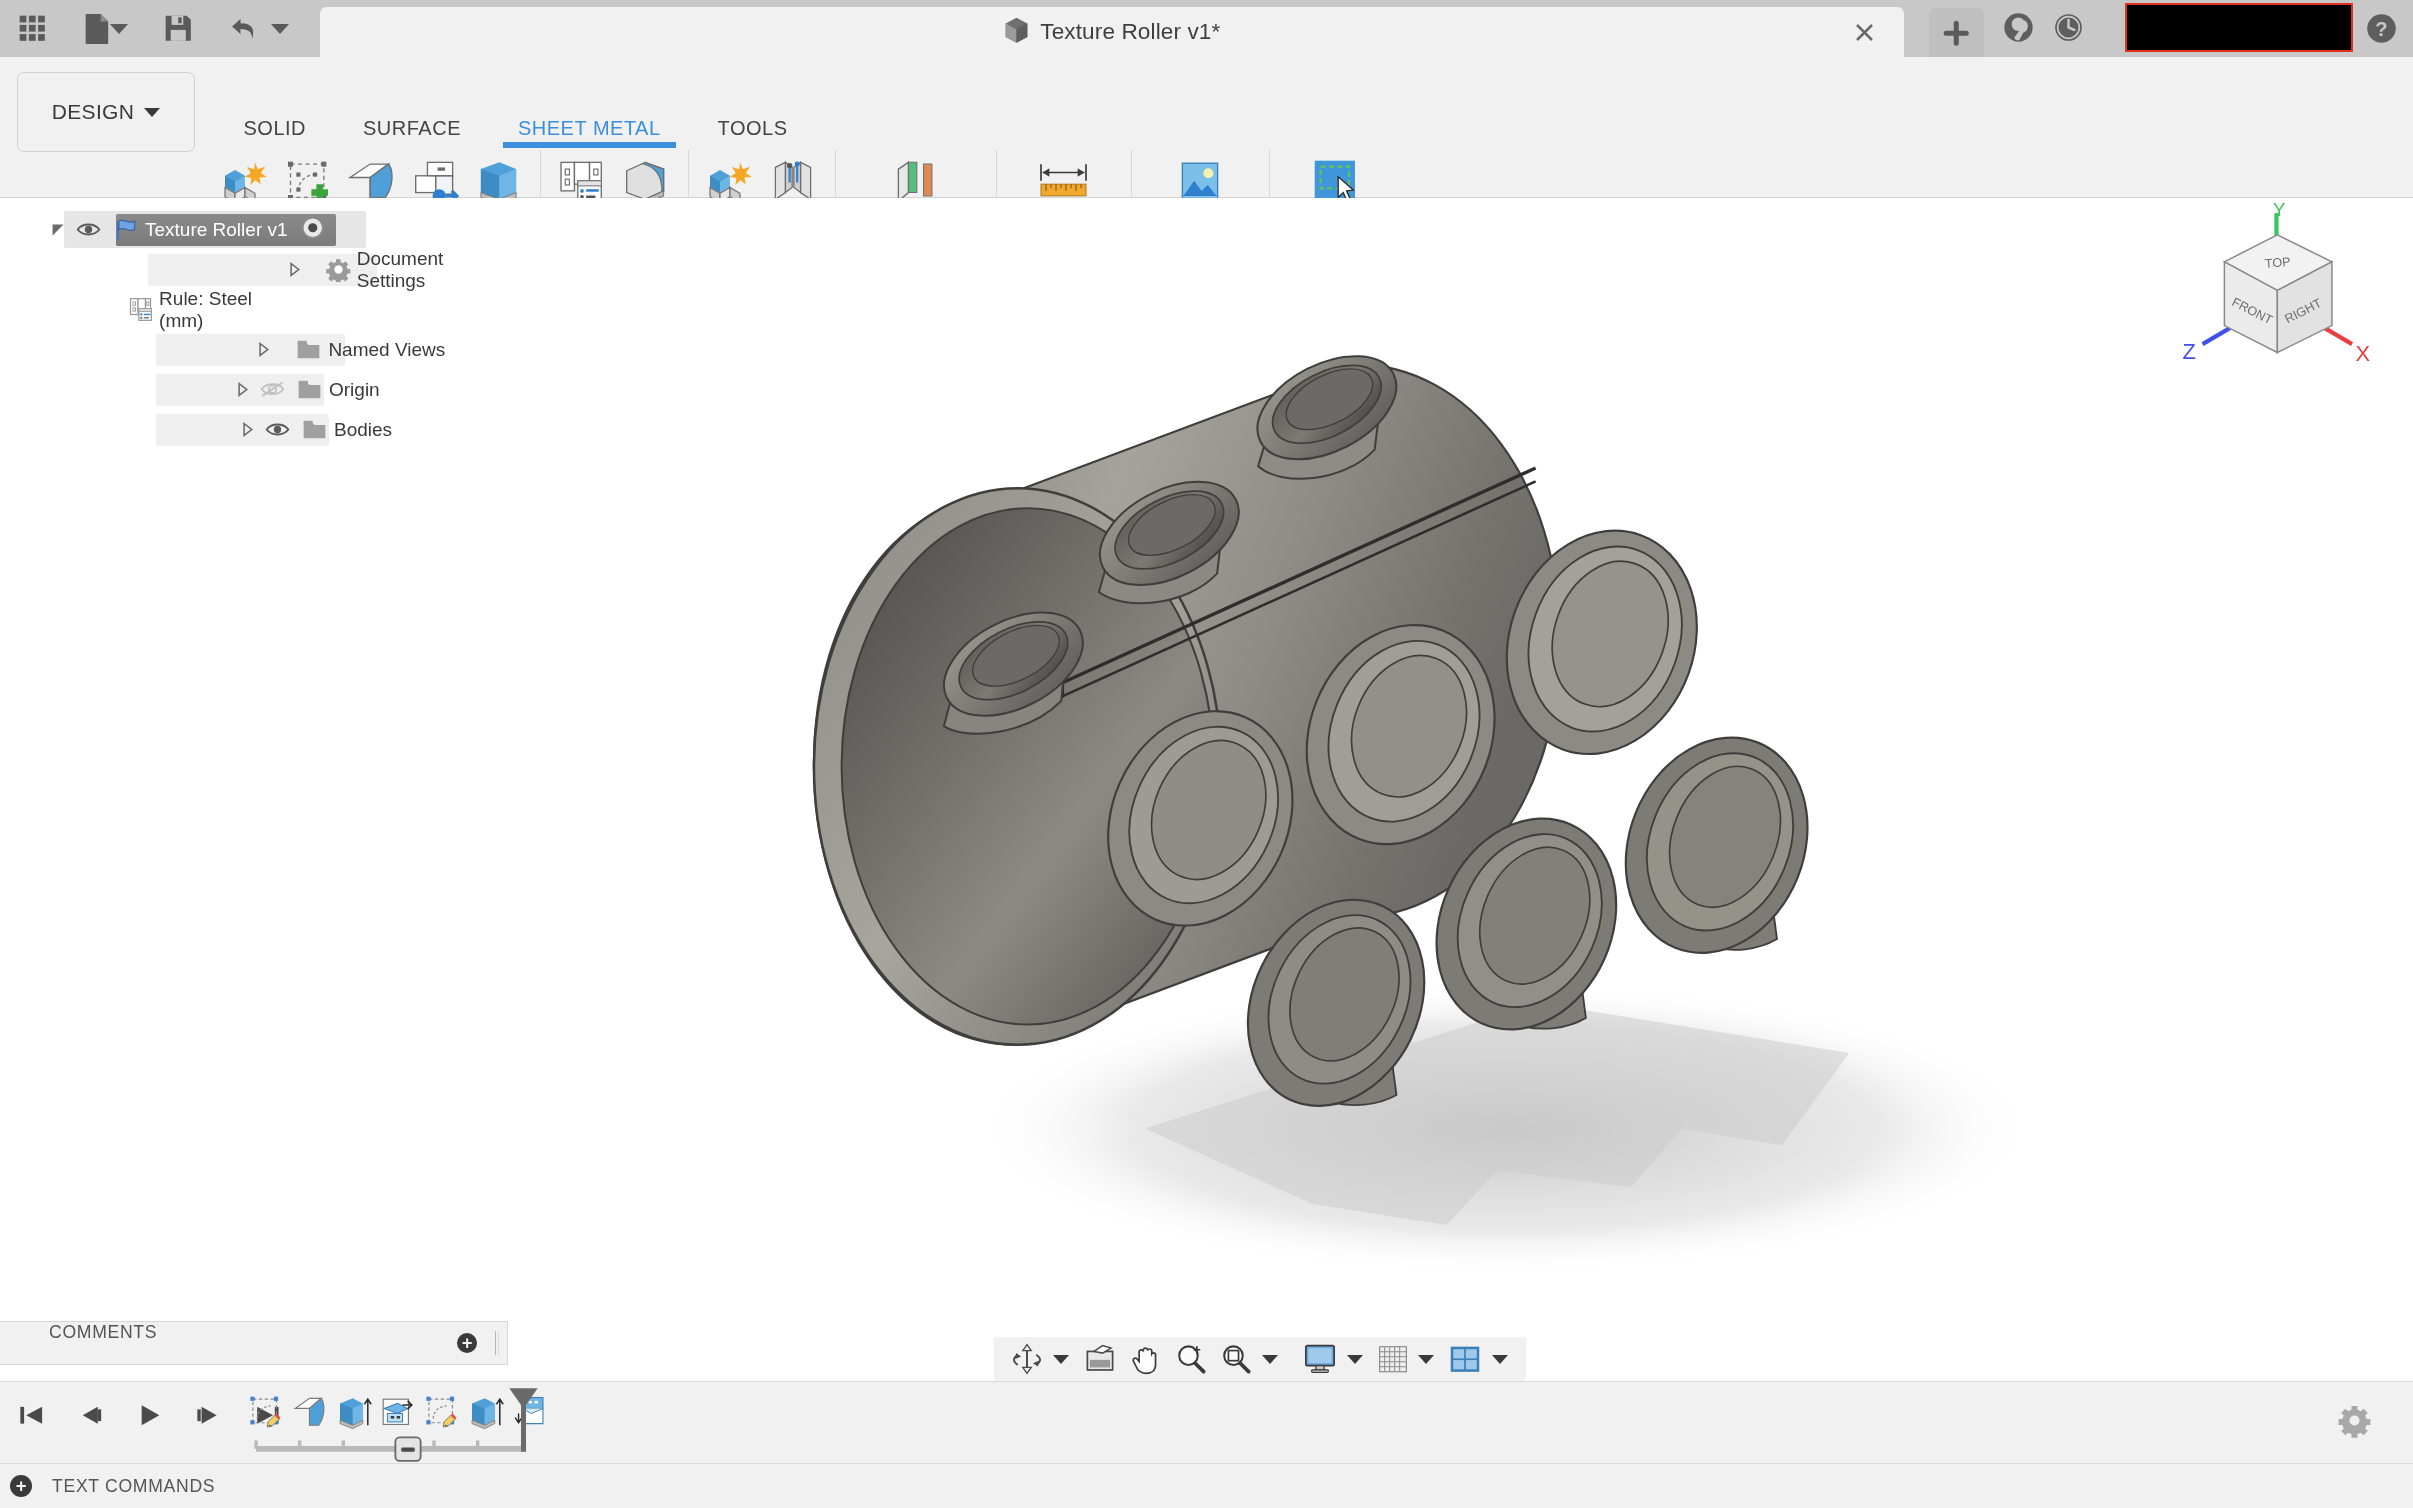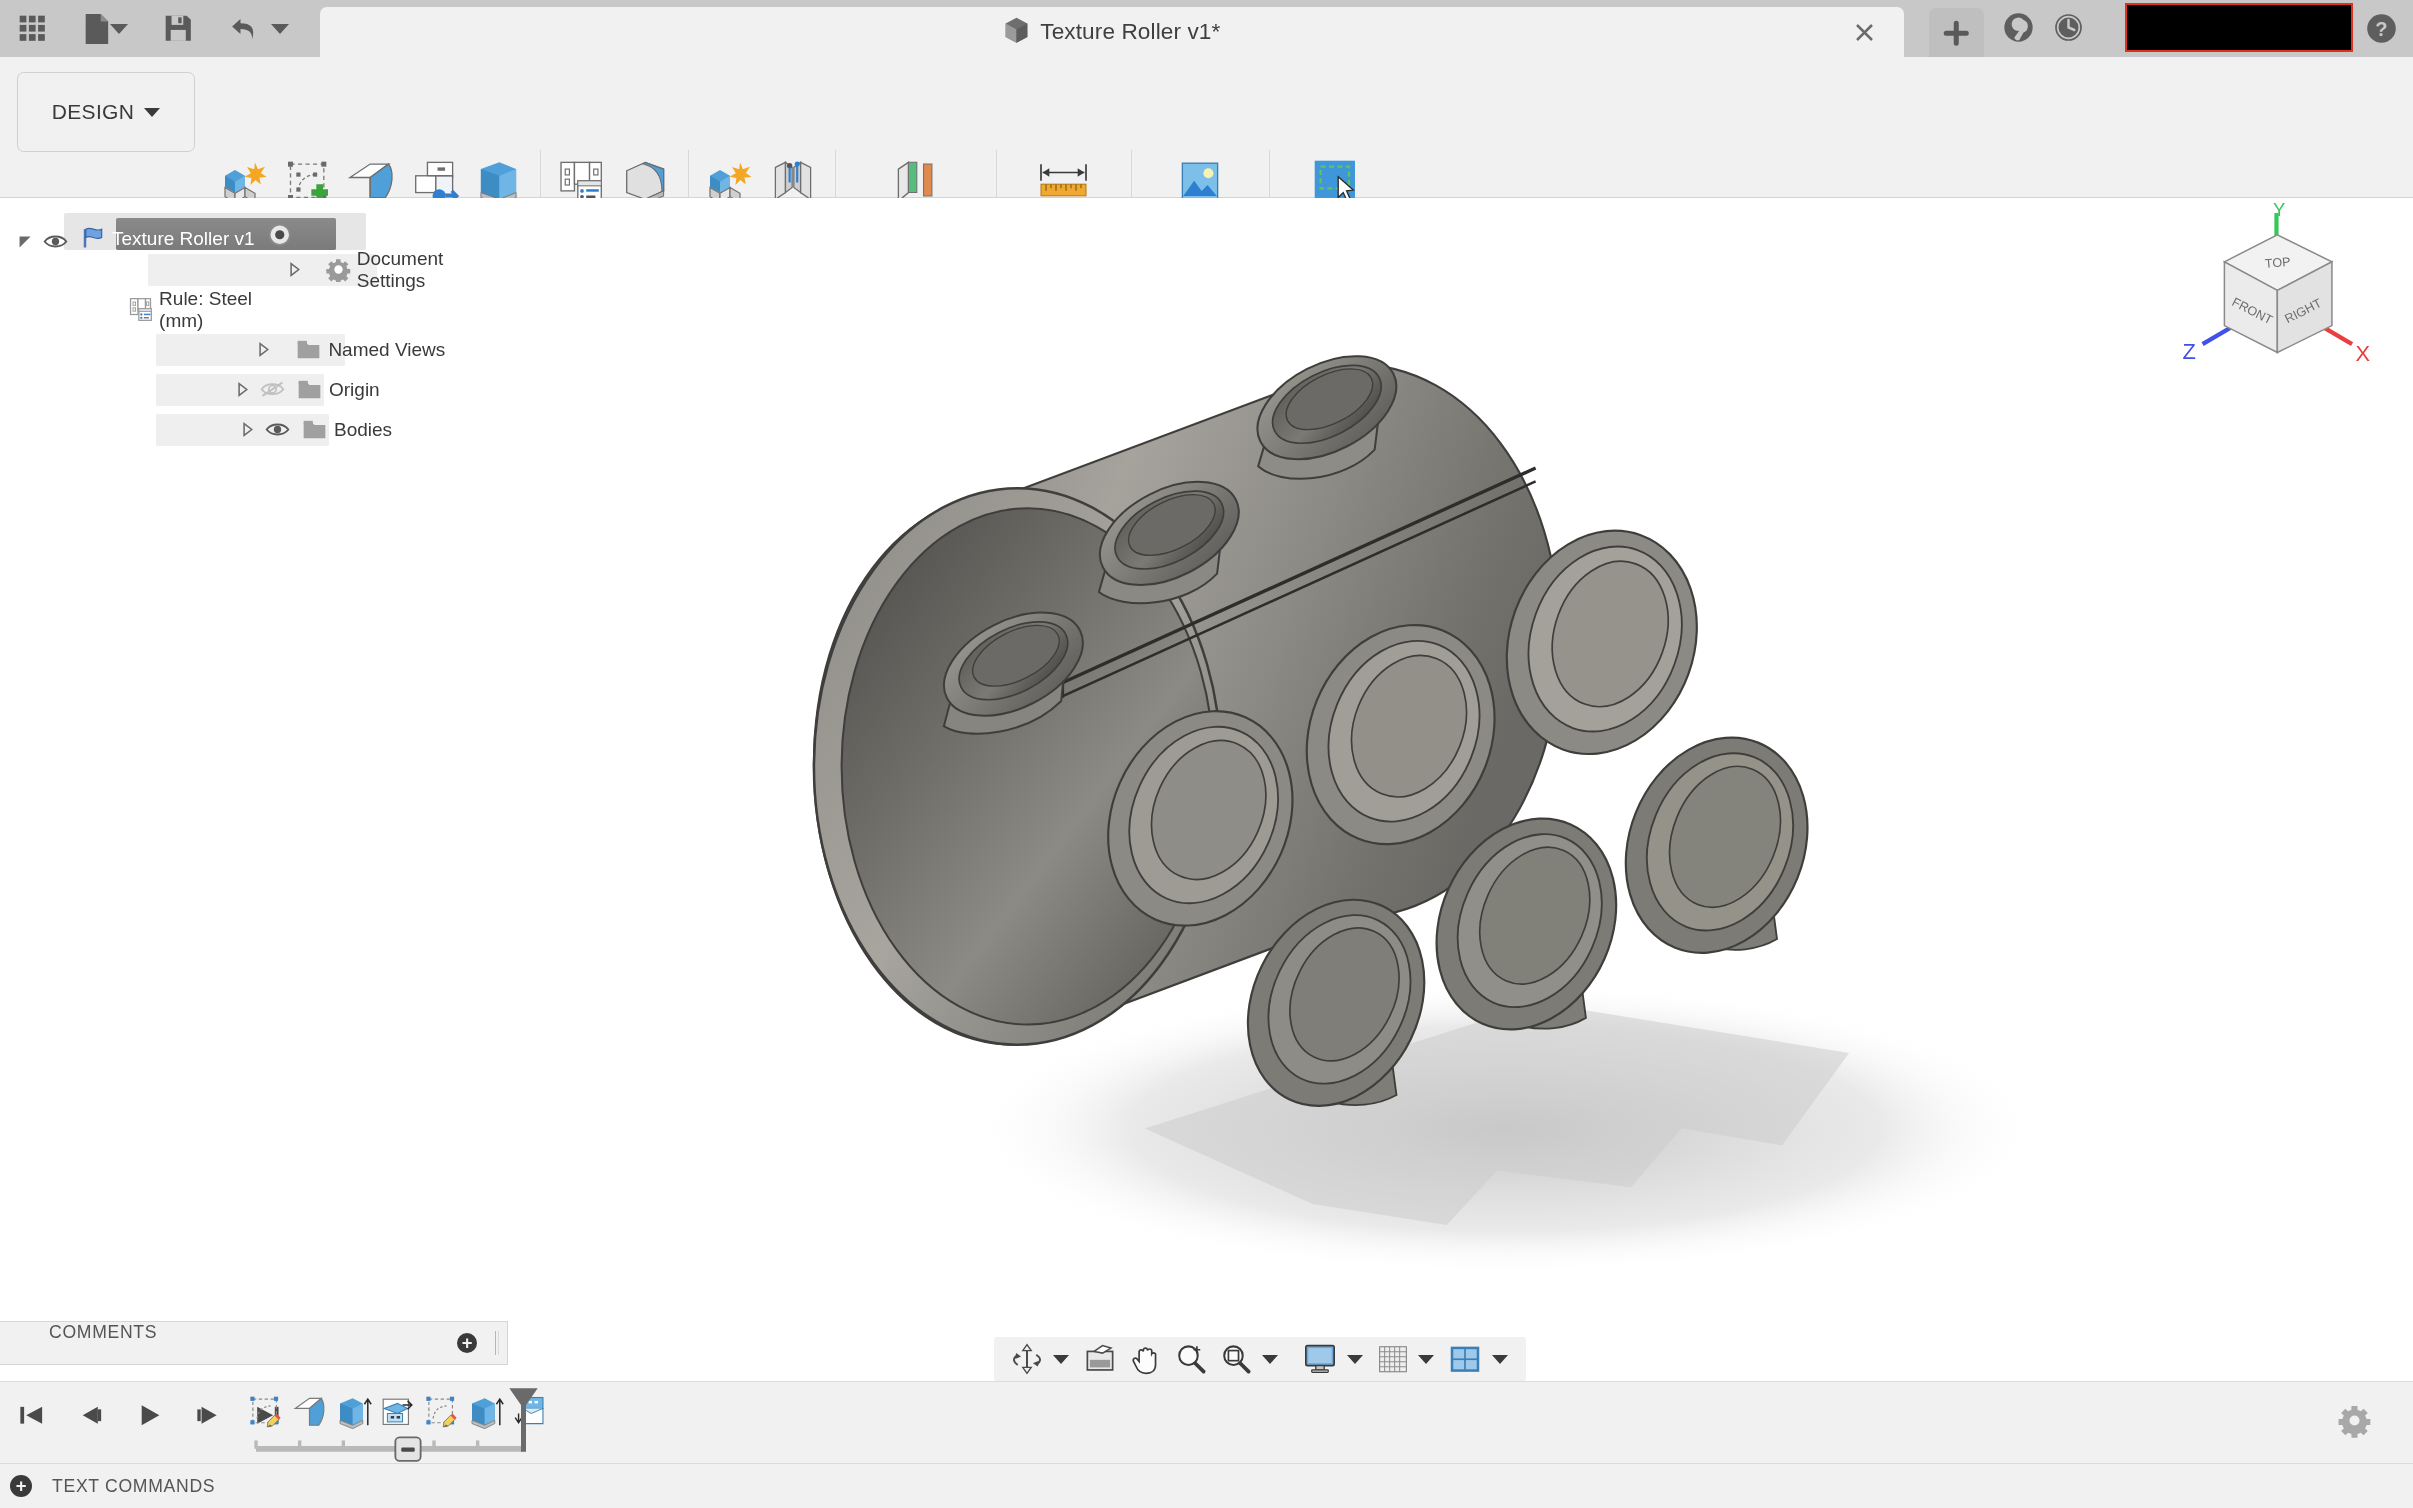--- a/index.html
+++ b/index.html
@@ -363,20 +363,26 @@
   </svg>
 </div>
 
 <div class="ribbon">
 
   <div class="design-btn">
     <span>DESIGN</span>
     <span class="caret-tiny" style="border-top-width:9.2px;border-left-width:8.4px;border-right-width:8.4px;"></span>
   </div>
 
+  <div class="tabs-row">
+    <div class="rtab">SOLID</div>
+    <div class="rtab">SURFACE</div>
+    <div class="rtab active">SHEET METAL</div>
+    <div class="rtab">TOOLS</div>
+  </div>
 
   <div class="groups">
 
     <div class="grp">
       <div class="grp-icons">
         <div class="ricon">
           <svg width="50" height="47" viewBox="0 0 60 56">
             <path d="M6 20 L18 13 L30 20 L30 33 L18 40 L6 33 Z" fill="#4f9fd8"></path>
             <path d="M6 20 L18 27 L18 40 L6 33 Z" fill="#3d8cc4"></path>
             <path d="M18 27 L30 20 L30 33 L18 40 Z" fill="#6fb5e5"></path>
@@ -739,21 +745,21 @@
       <text x="91" y="133" font-size="15" fill="#6d6d6d" text-anchor="middle" font-family="Liberation Sans, sans-serif" transform="rotate(27 91 133)">FRONT</text>
       <text x="156" y="133" font-size="15" fill="#6d6d6d" text-anchor="middle" font-family="Liberation Sans, sans-serif" transform="rotate(-27 156 133)">RIGHT</text>
     </svg>
   </div>
 </div>
 
 <div class="browser">
 
   <div class="tree">
 
-    <div class="trow root" style="padding-left:13px;align-items:flex-end;">
+    <div class="trow root" style="padding-left:46px;">
       <div class="root-hl" style="left:64px;width:302px;"></div>
       <div class="root-sel" style="left:116px;width:220px;"></div>
       <span class="tw-disc">
         <svg width="17" height="17" viewBox="0 0 20 20">
             <path d="M3 4 L16 4 L3 17 Z" fill="#6a6a6a"></path>
           </svg>
       </span>
       <span class="tw-eye">
         <svg width="25" height="17" viewBox="0 0 30 20">
           <path d="M2 10 C8 2 22 2 28 10 C22 18 8 18 2 10 Z" fill="none" stroke="#5a5a5a" stroke-width="2.2"></path>

